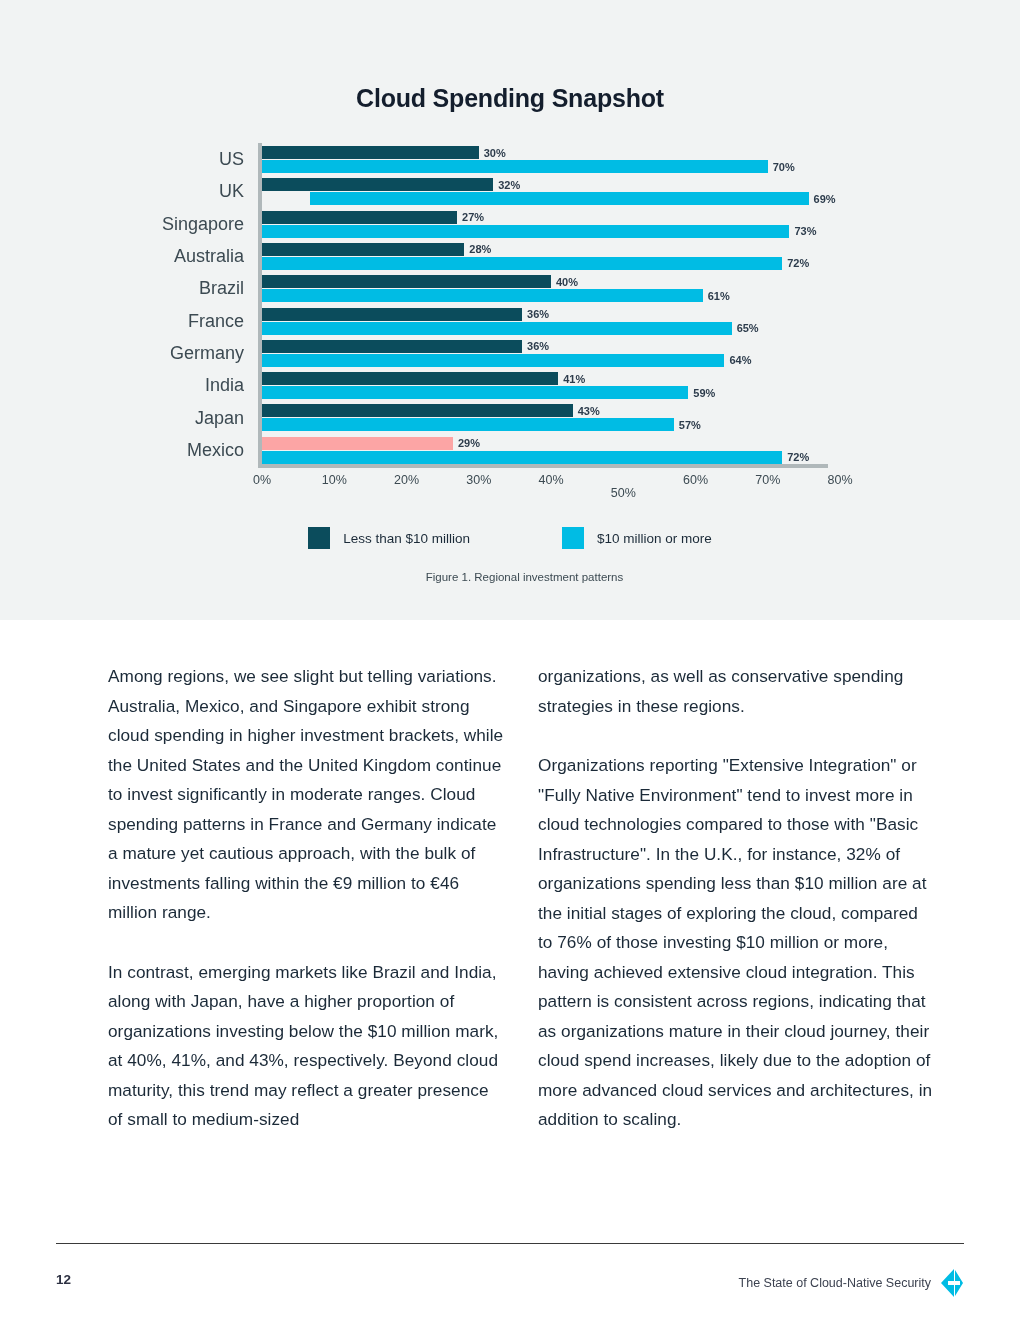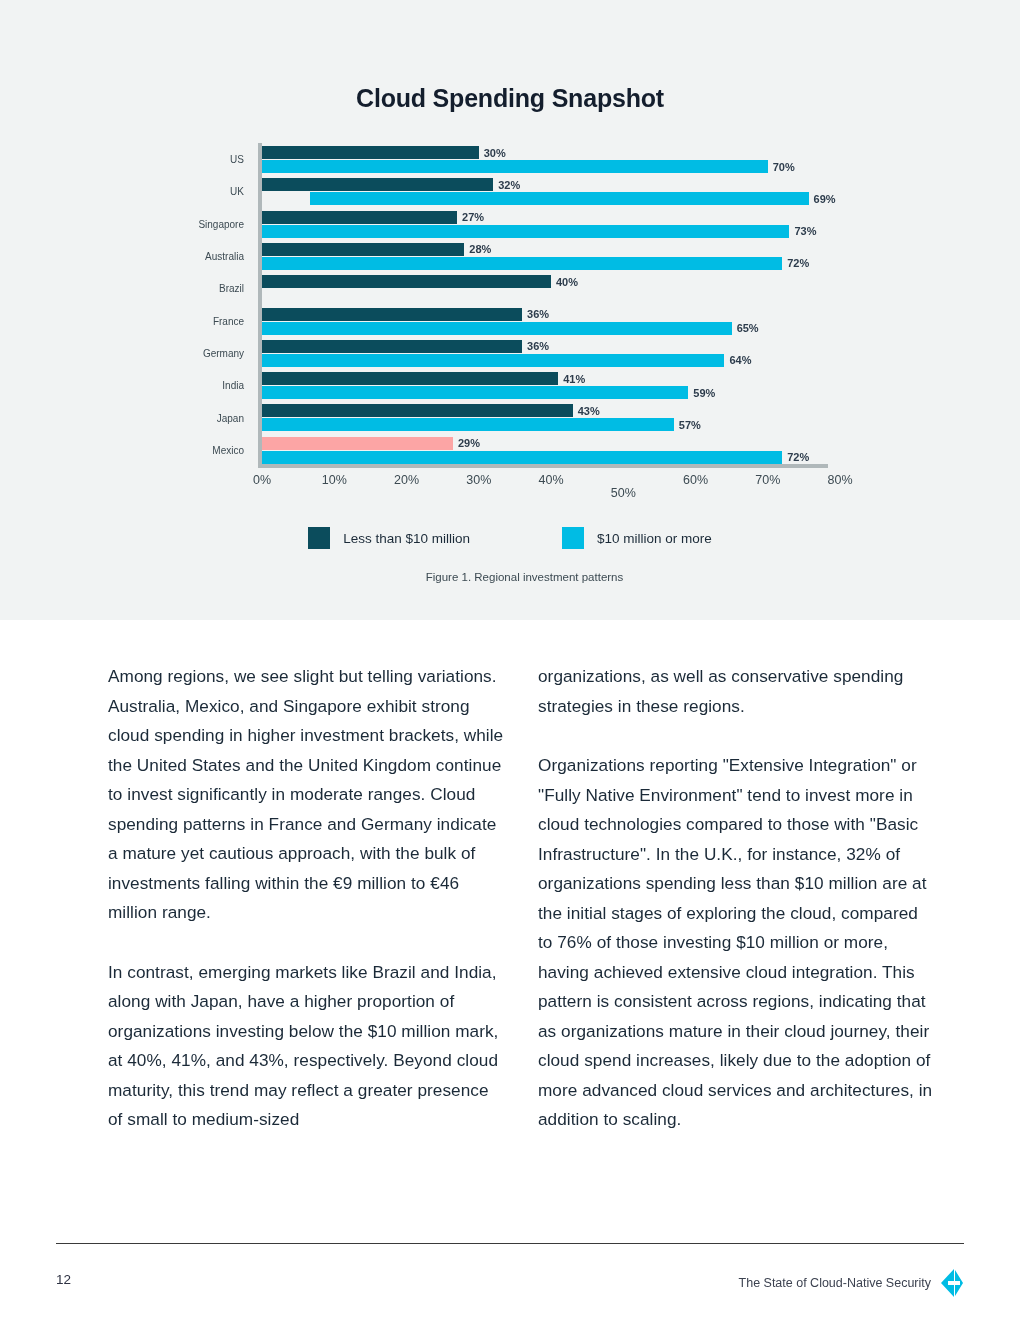--- a/index.html
+++ b/index.html
@@ -79,21 +79,21 @@
 
   .group {
     position: absolute;
     left: 0;
     width: 100%;
     height: 32.3px;
   }
   .cat-label {
     position: absolute;
     right: 8px;
-    font-size: 10px;
+    font-size: 18px;
     color: #3c4a52;
     white-space: nowrap;
     transform: translateY(-50%);
   }
   .bar {
     position: absolute;
     height: 13px;
   }
   .bar.low  { top: 3px;  background: #0b4c5c; }
   .bar.high { top: 17px; background: #00bce4; }
@@ -197,21 +197,21 @@
     left: 56px;
     top: 1268px;
     width: 908px;
     height: 34px;
   }
   .page-num {
     position: absolute;
     left: 0;
     top: 4px;
     font-size: 13.5px;
-    font-weight: normal;
+    font-weight: bold;
     color: #2d3142;
   }
   .footer-right {
     position: absolute;
     right: 0;
     top: 0;
     display: flex;
     align-items: center;
     gap: 9px;
   }
@@ -278,20 +278,23 @@
             <span class="bar-val">28%</span>
           </div>
           <div class="bar high" style="width: 520.2px; background: rgb(0, 188, 228);">
             <span class="bar-val">72%</span>
           </div>
         </div>
         <div class="group" style="top: 129.2px;">
           <div class="bar low" style="width: 289px; background: rgb(11, 76, 92);">
             <span class="bar-val">40%</span>
           </div>
+          <div class="bar high" style="width: 440.725px; background: rgb(0, 188, 228);">
+            <span class="bar-val">61%</span>
+          </div>
         </div>
         <div class="group" style="top: 161.5px;">
           <div class="bar low" style="width: 260.1px; background: rgb(11, 76, 92);">
             <span class="bar-val">36%</span>
           </div>
           <div class="bar high" style="width: 469.625px; background: rgb(0, 188, 228);">
             <span class="bar-val">65%</span>
           </div>
         </div>
         <div class="group" style="top: 193.8px;">

